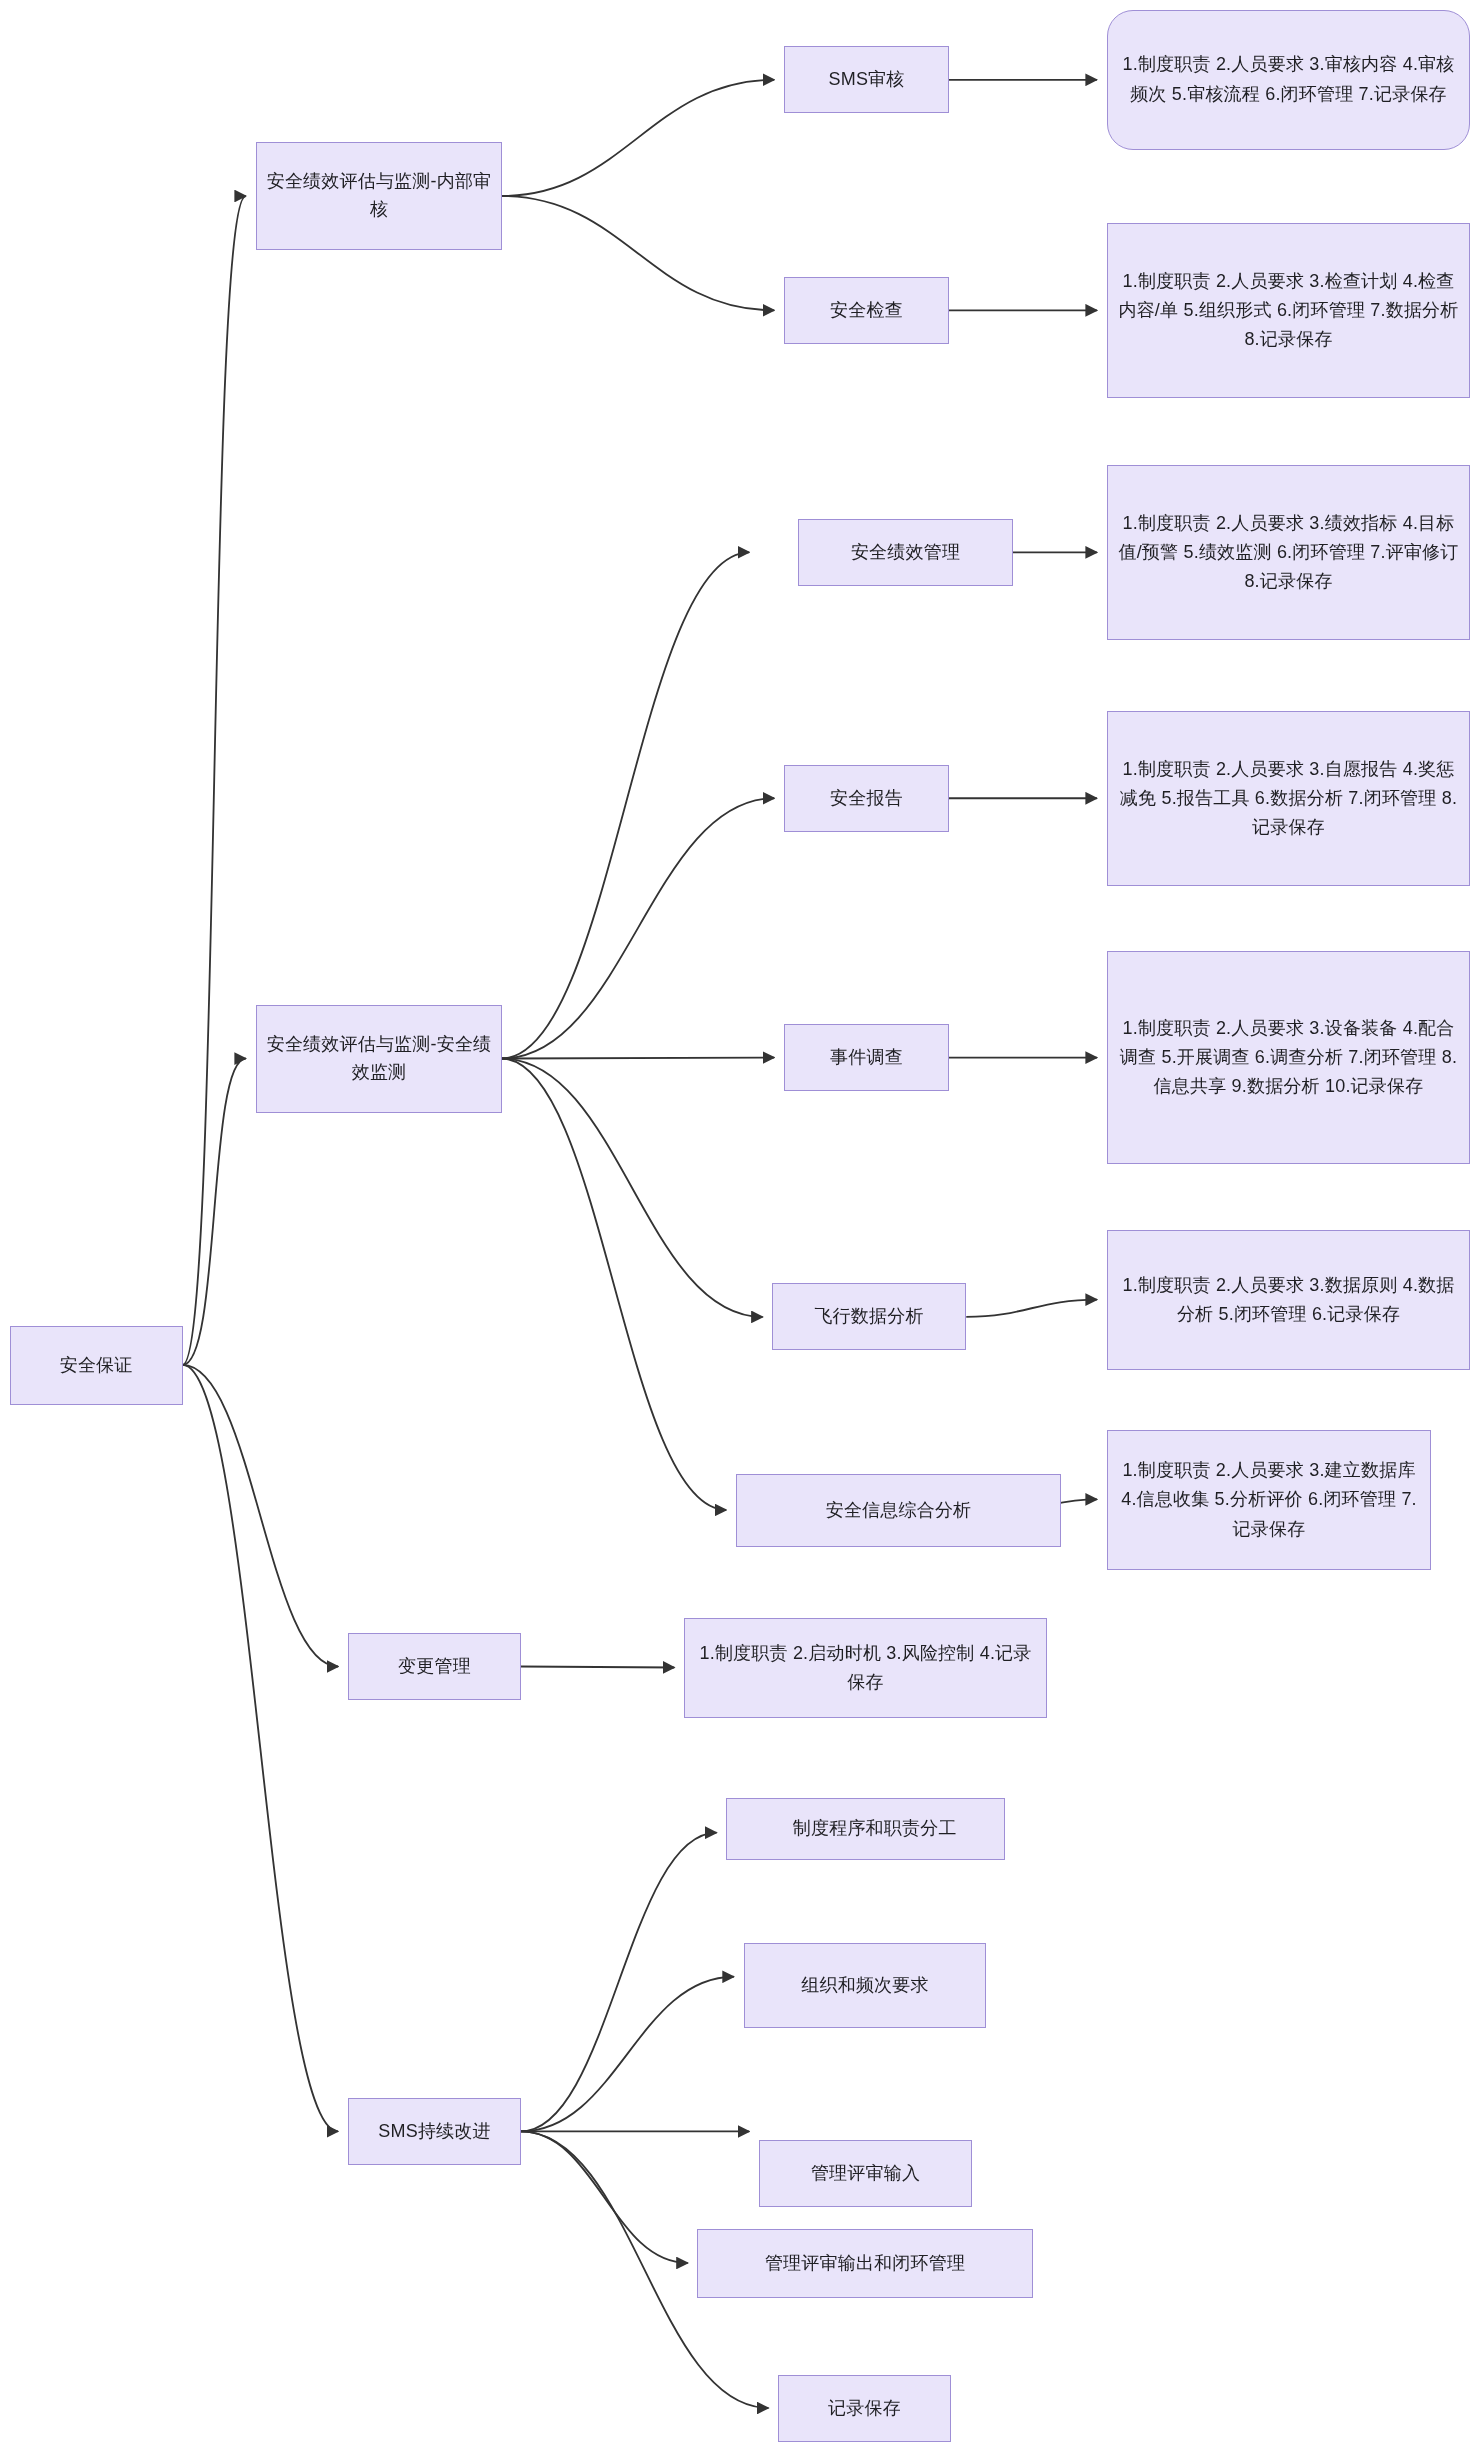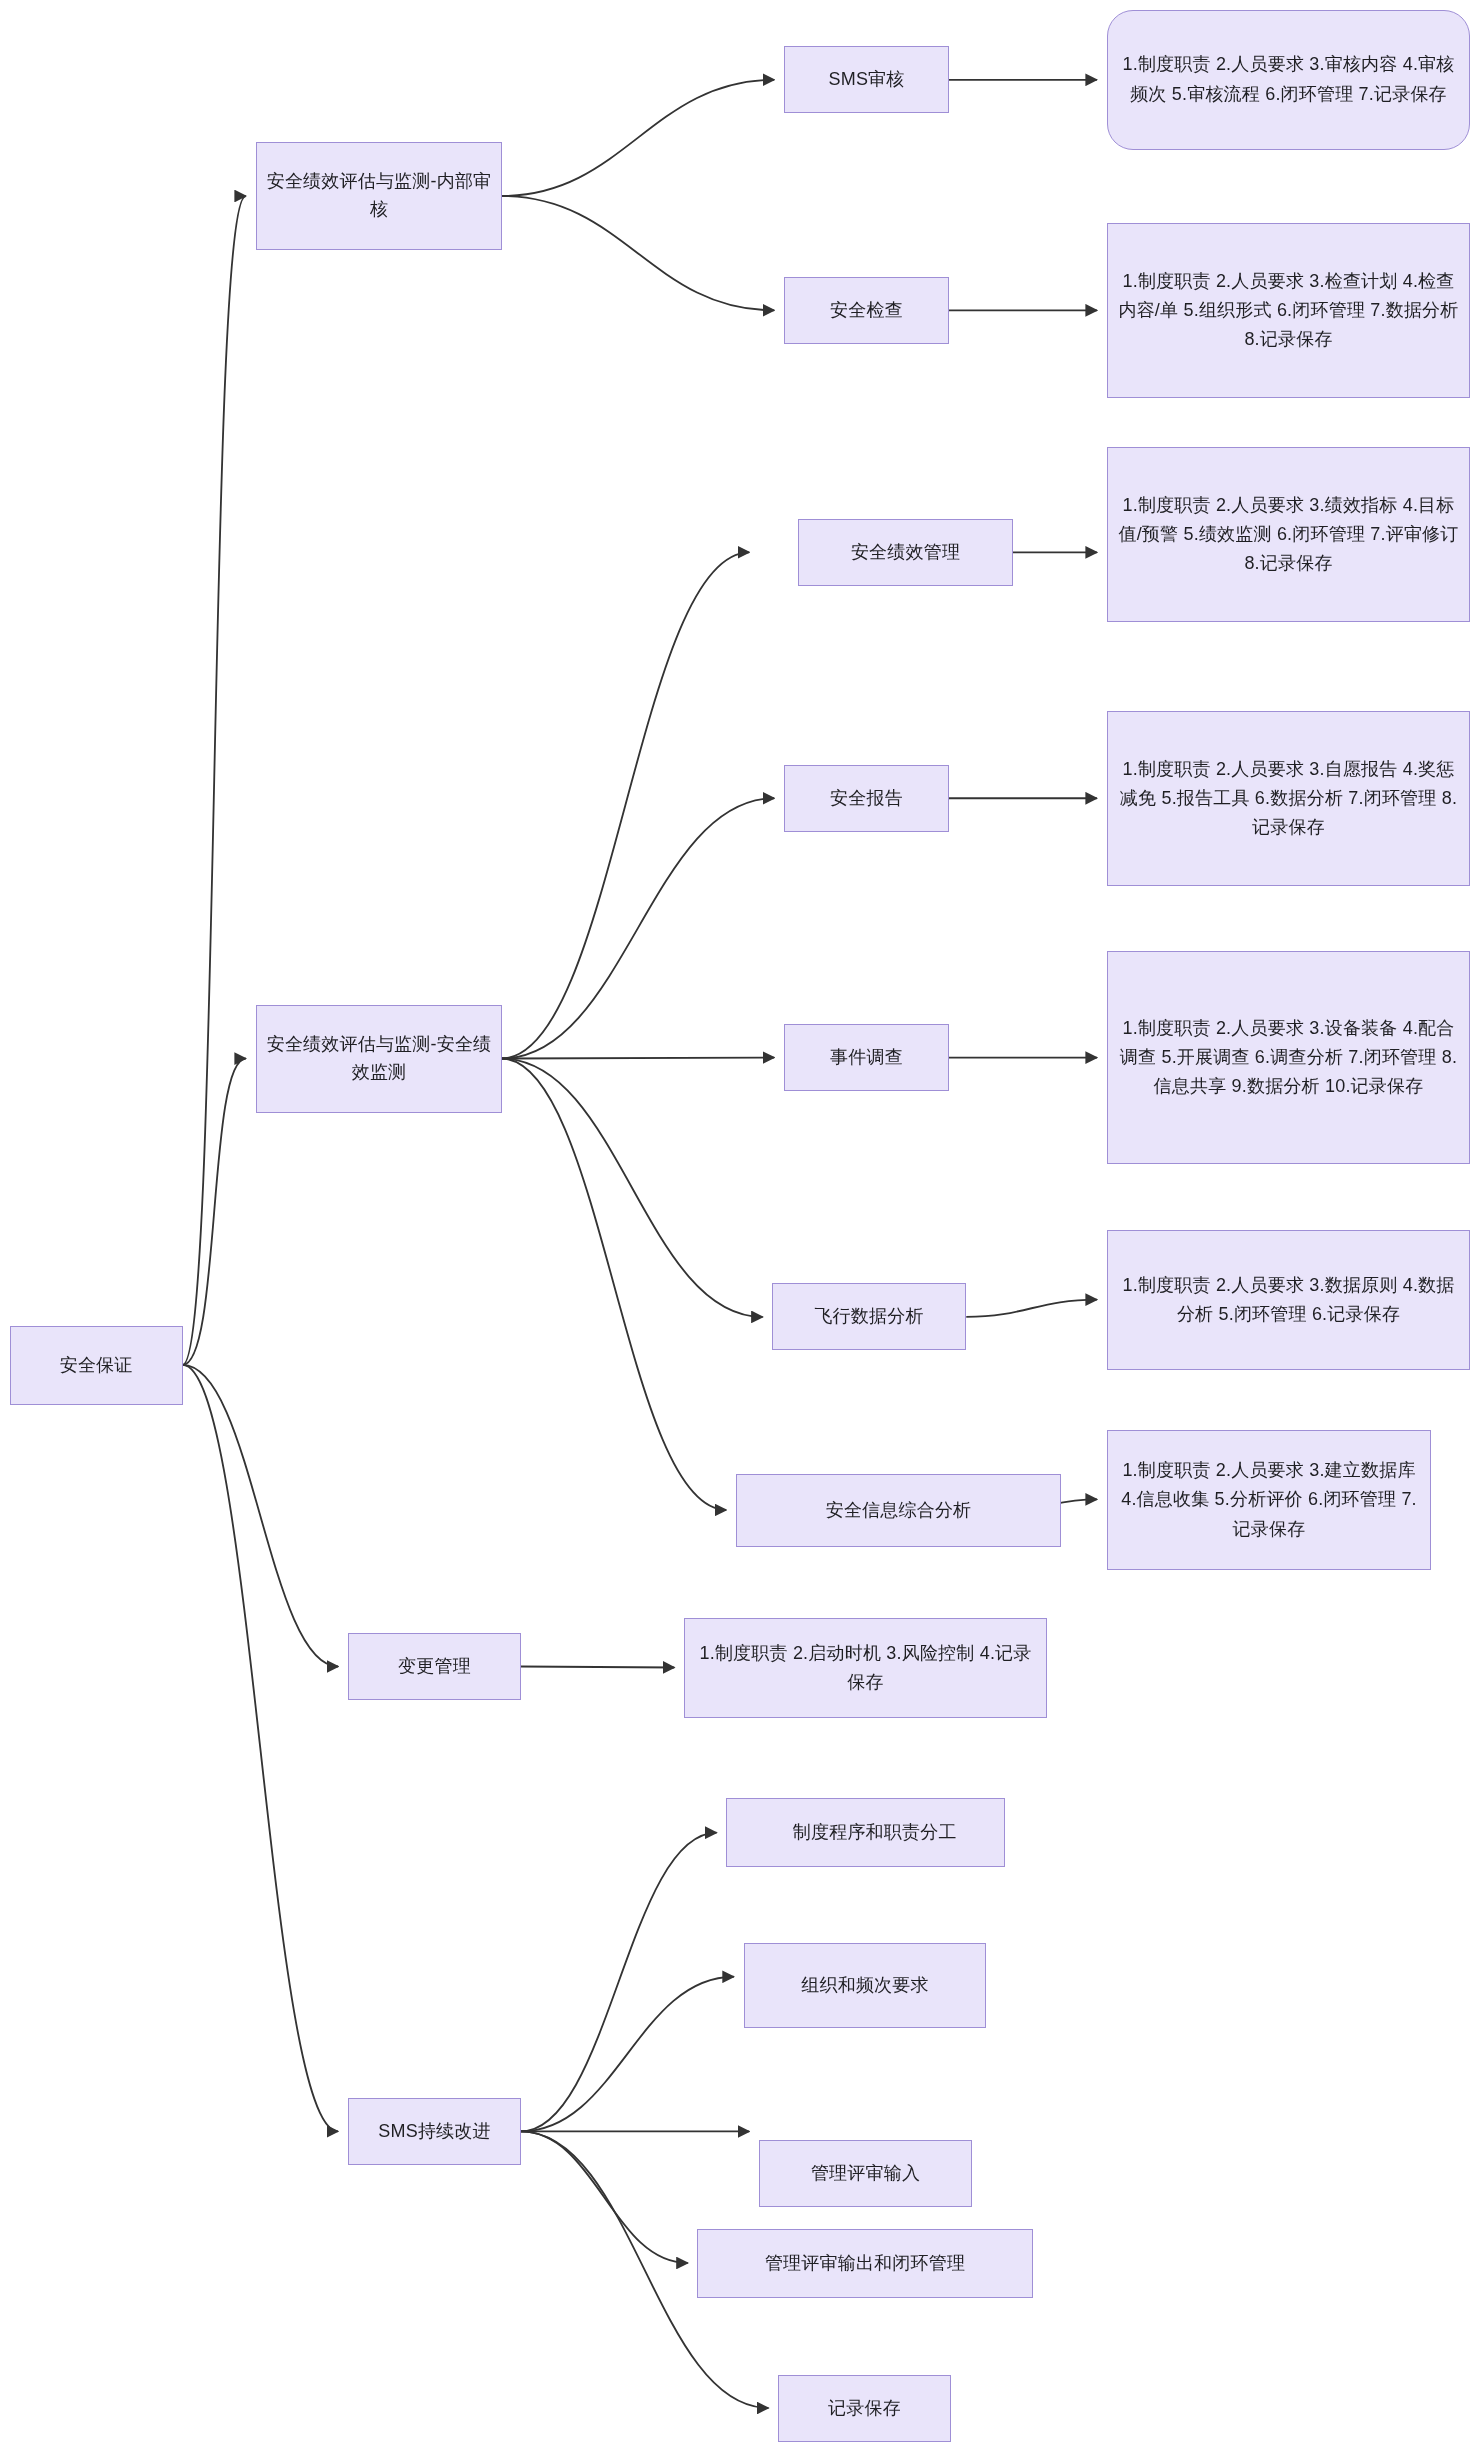--- a/index.html
+++ b/index.html
@@ -88,42 +88,42 @@
       </div>
       <div class="node" style="left: 784px; top: 1024px; width: 165px; height: 67px;">
         <span>事件调查</span>
       </div>
       <div class="node" style="left: 772px; top: 1283px; width: 194px; height: 67px;">
         <span>飞行数据分析</span>
       </div>
       <div class="node" style="left: 736px; top: 1474px; width: 325px; height: 73px;">
         <span>安全信息综合分析</span>
       </div>
-      <div class="node" style="left: 726px; top: 1798px; width: 279px; height: 69px; padding-left: 28px;">
+      <div class="node" style="left: 726px; top: 1798px; width: 279px; height: 62px; padding-left: 28px;">
         <span>制度程序和职责分工</span>
       </div>
       <div class="node" style="left: 744px; top: 1943px; width: 242px; height: 85px;">
         <span>组织和频次要求</span>
       </div>
       <div class="node" style="left: 759px; top: 2098px; width: 213px; height: 67px; margin-top: 42px;">
         <span>管理评审输入</span>
       </div>
       <div class="node" style="left: 697px; top: 2229px; width: 336px; height: 69px;">
         <span>管理评审输出和闭环管理</span>
       </div>
       <div class="node" style="left: 778px; top: 2375px; width: 173px; height: 67px;">
         <span>记录保存</span>
       </div>
       <div class="node detail" style="left: 1107px; top: 9.6px; width: 363px; height: 140px; border-radius: 26px;">
         <span>1.制度职责 2.人员要求 3.审核内容 4.审核频次 5.审核流程 6.闭环管理 7.记录保存</span>
       </div>
       <div class="node detail" style="left: 1107px; top: 223px; width: 363px; height: 175px;">
         <span>1.制度职责 2.人员要求 3.检查计划 4.检查内容/单 5.组织形式 6.闭环管理 7.数据分析 8.记录保存</span>
       </div>
-      <div class="node detail" style="left: 1107px; top: 447px; width: 363px; height: 175px;">
+      <div class="node detail" style="left: 1107px; top: 465px; width: 363px; height: 175px;">
         <span>1.制度职责 2.人员要求 3.绩效指标 4.目标值/预警 5.绩效监测 6.闭环管理 7.评审修订 8.记录保存</span>
       </div>
       <div class="node detail" style="left: 1107px; top: 711px; width: 363px; height: 175px;">
         <span>1.制度职责 2.人员要求 3.自愿报告 4.奖惩减免 5.报告工具 6.数据分析 7.闭环管理 8.记录保存</span>
       </div>
       <div class="node detail" style="left: 1107px; top: 951px; width: 363px; height: 213px;">
         <span>1.制度职责 2.人员要求 3.设备装备 4.配合调查 5.开展调查 6.调查分析 7.闭环管理 8.信息共享 9.数据分析 10.记录保存</span>
       </div>
       <div class="node detail" style="left: 1107px; top: 1230px; width: 363px; height: 140px;">
         <span>1.制度职责 2.人员要求 3.数据原则 4.数据分析 5.闭环管理 6.记录保存</span>

